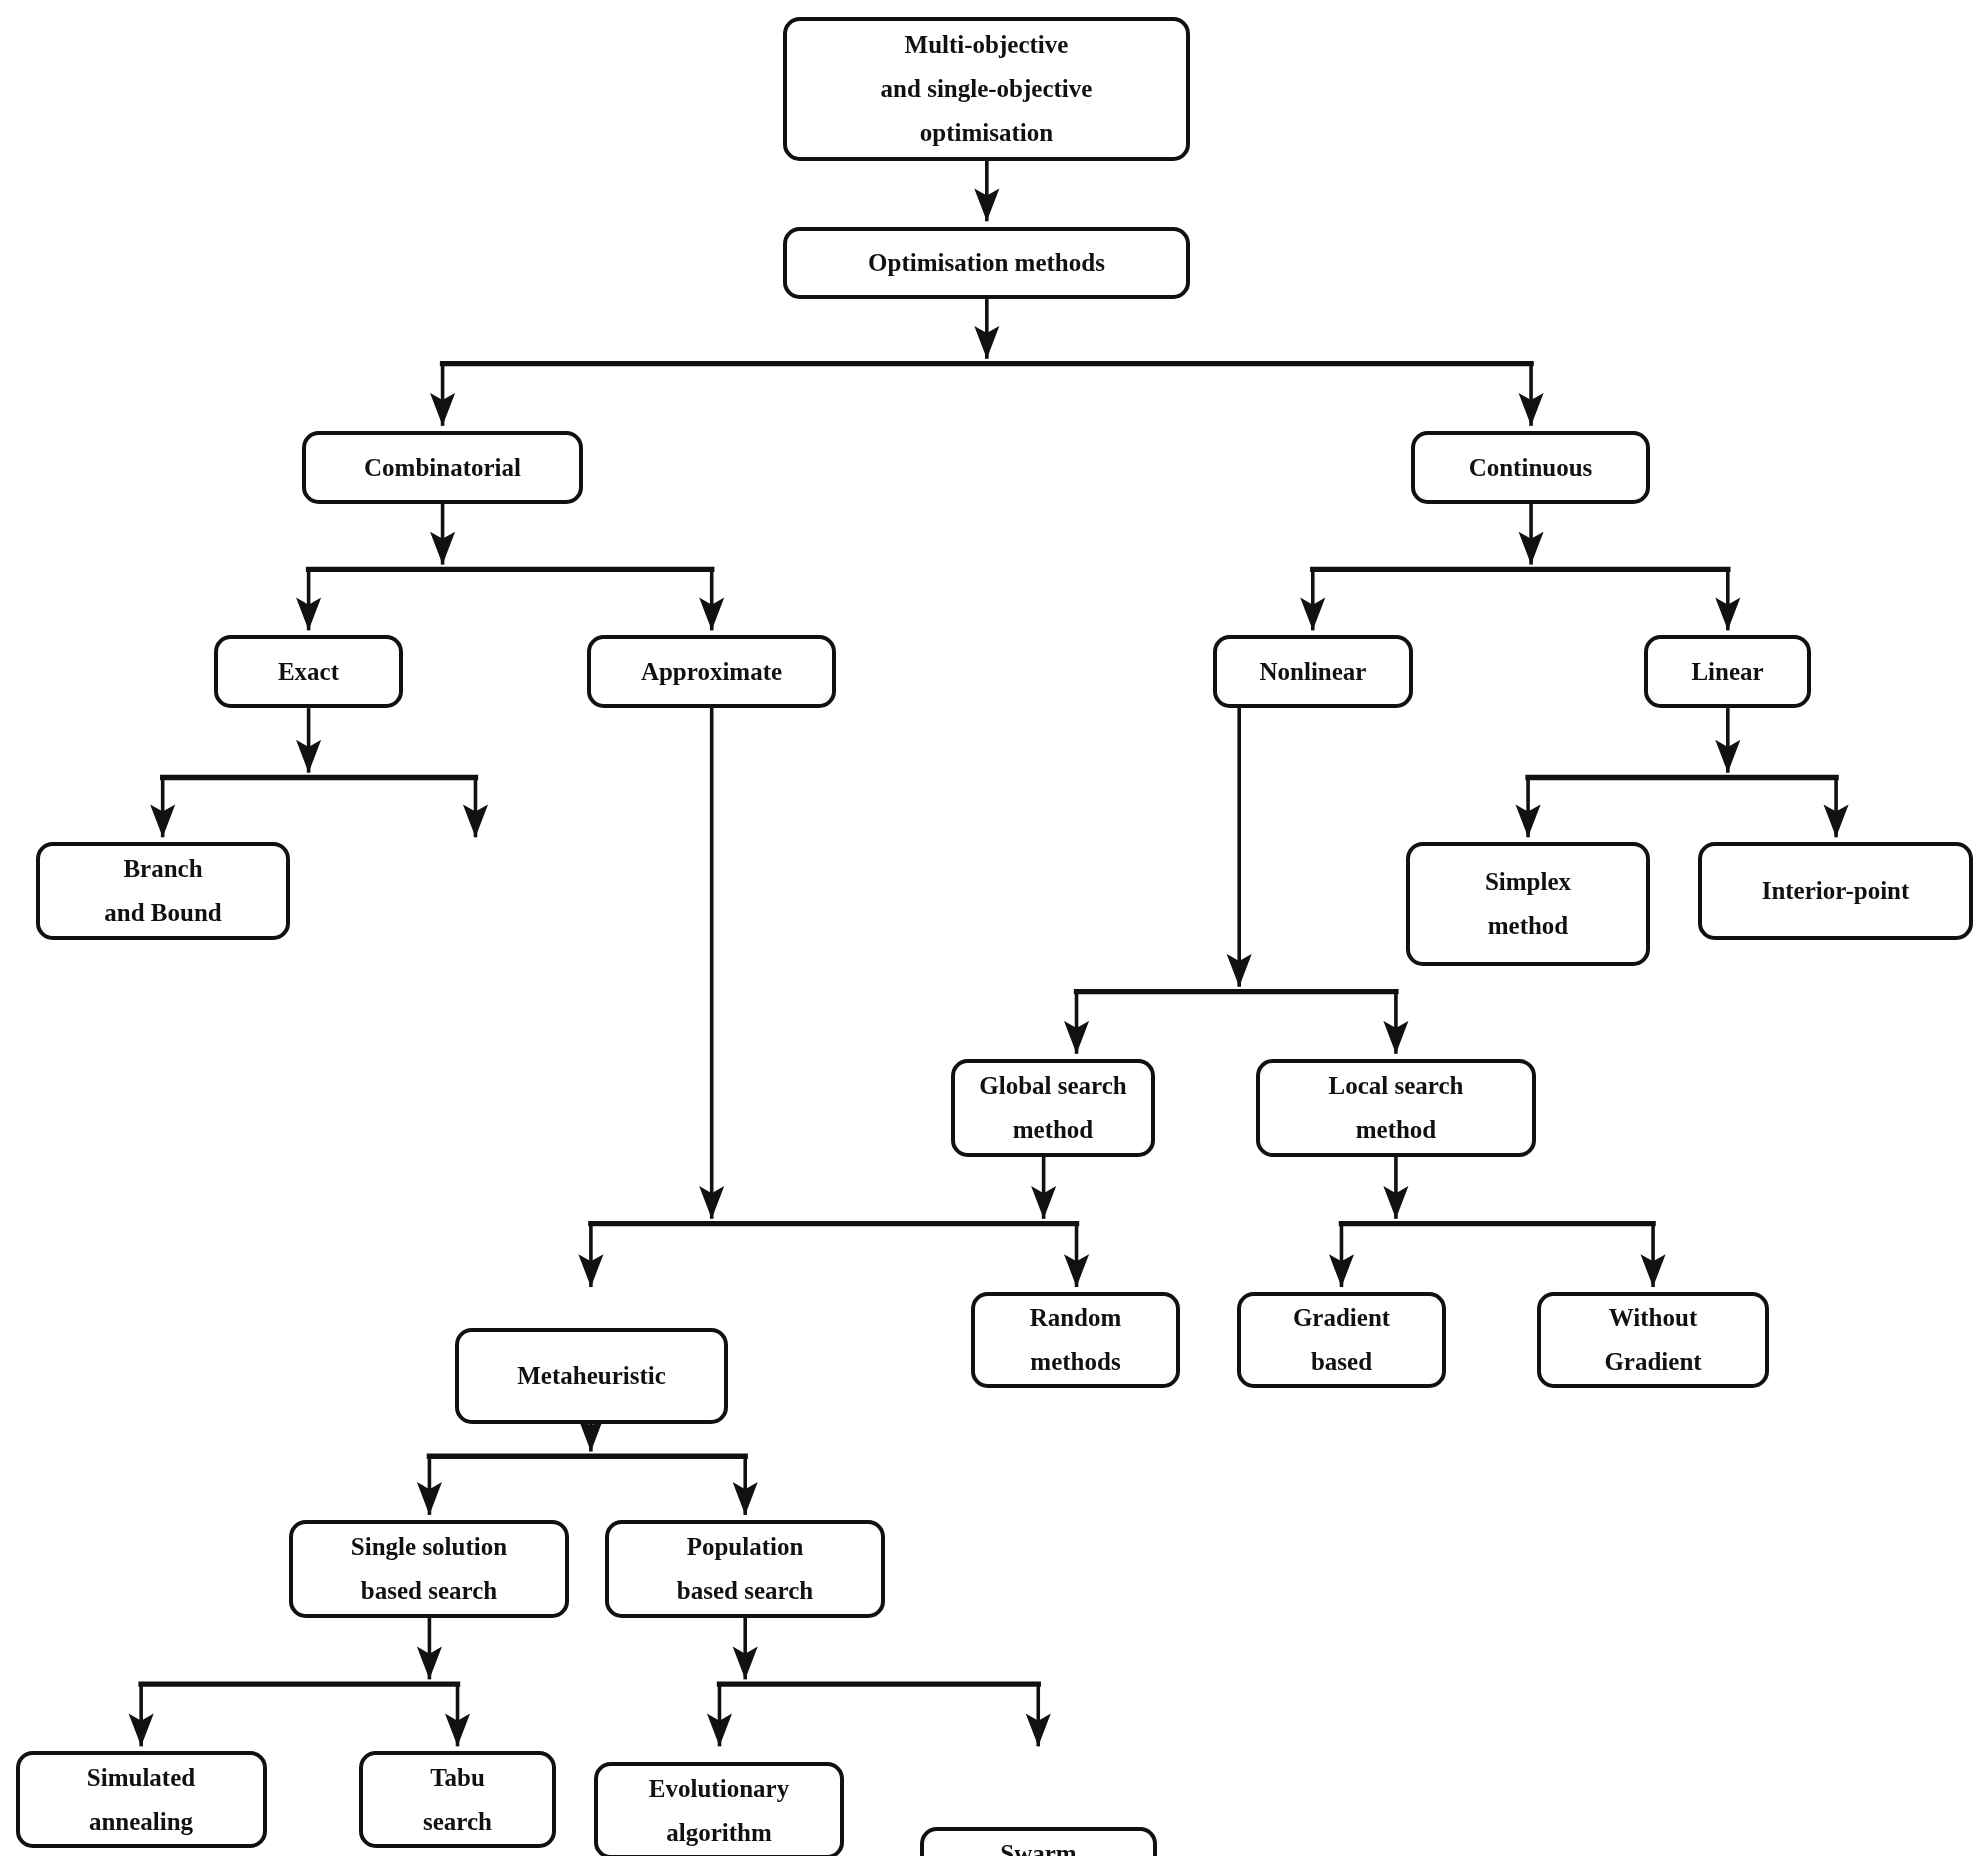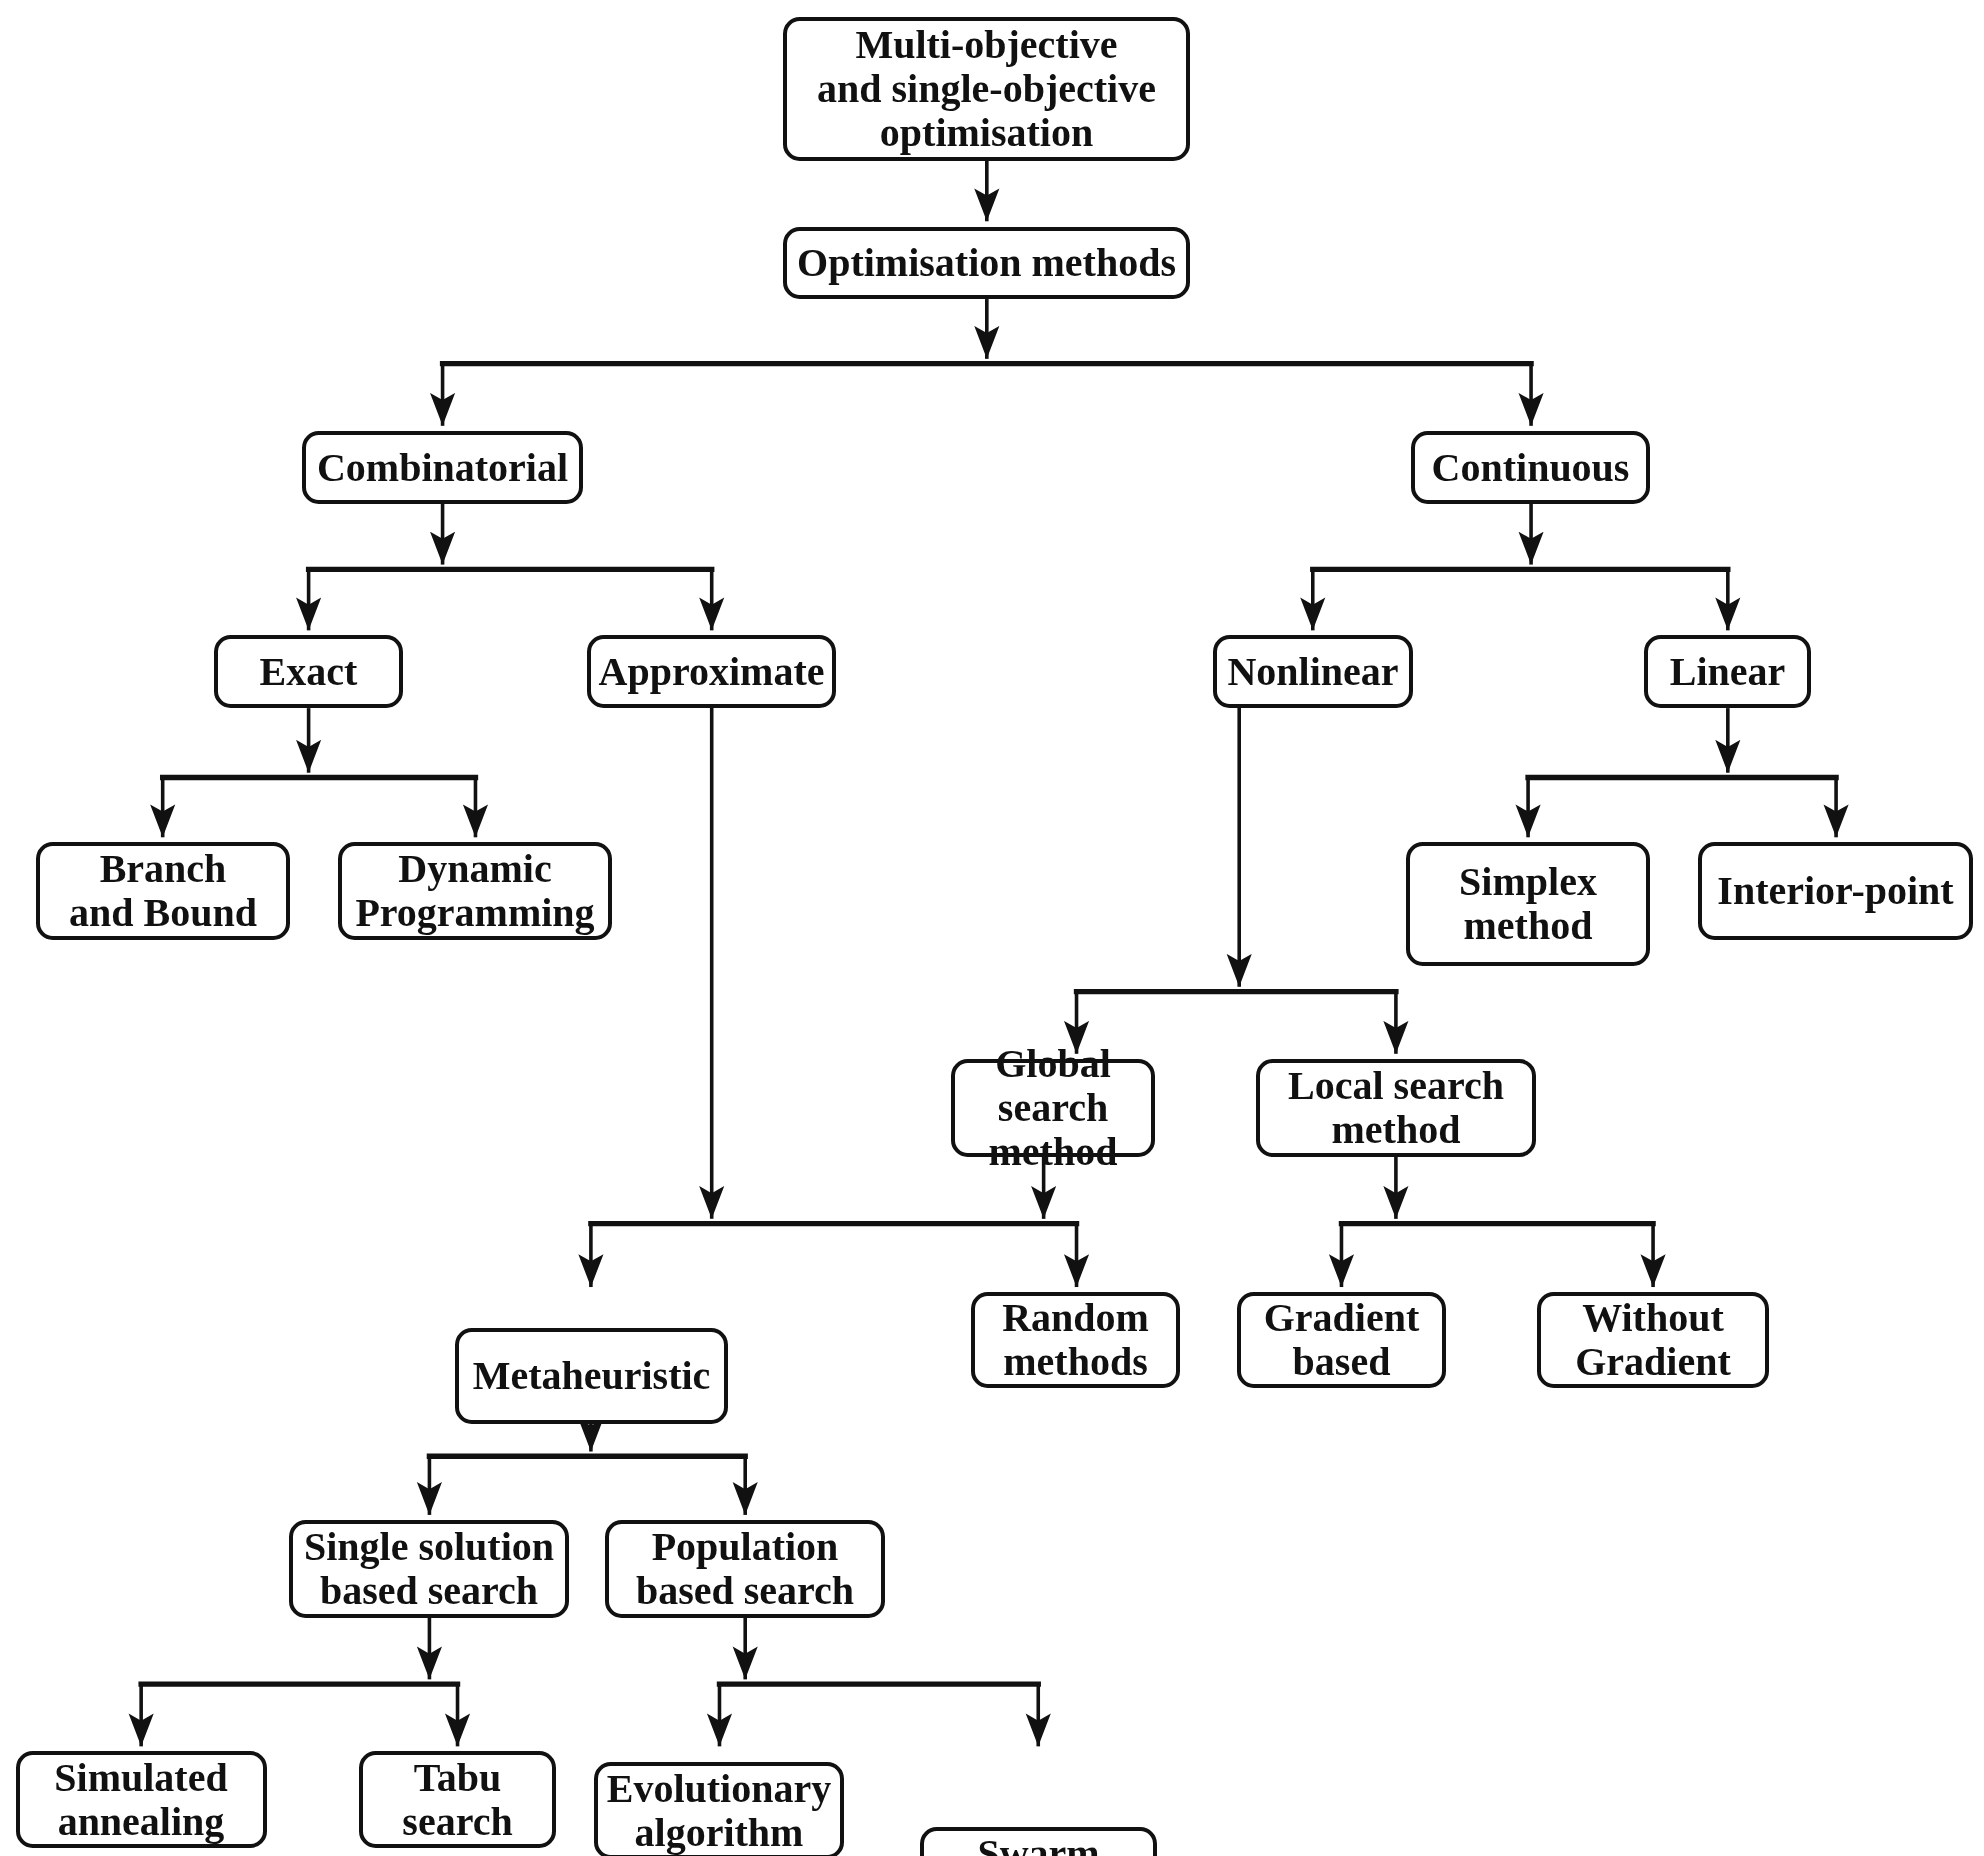--- a/index.html
+++ b/index.html
@@ -20,21 +20,21 @@
   .conn{stroke:var(--line);stroke-width:9;fill:none;stroke-linecap:square;}
   .ah{fill:var(--line);}
   .node{
     position:absolute;
     box-sizing:border-box;
     border:4.2px solid var(--line);
     border-radius:16.7px;
     background:var(--bg);
     color:var(--text);
     font-weight:bold;
-    font-size:40px;
+    font-size:25px;
     line-height:44px;
     text-align:center;
     display:flex;
     align-items:center;
     justify-content:center;
     white-space:pre-line;
     padding:0 4.8px;
   }
 </style>
 </head>
@@ -146,22 +146,20 @@
 
   <div class="node" style="left:587px;top:635px;width:249px;height:73px;">Approximate</div>
 
   <div class="node" style="left:1213px;top:635px;width:200px;height:73px;">Nonlinear</div>
 
   <div class="node" style="left:1644px;top:635px;width:167px;height:73px;">Linear</div>
 
   <div class="node" style="left:36px;top:842px;width:254px;height:98px;">Branch
 and Bound</div>
 
-  <div class="node" style="left:338px;top:842px;width:274px;height:98px;">Dynamic
-Programming</div>
 
   <div class="node" style="left:1406px;top:842px;width:244px;height:124px;">Simplex
 method</div>
 
   <div class="node" style="left:1698px;top:842px;width:275px;height:98px;">Interior-point</div>
 
   <div class="node" style="left:951px;top:1059px;width:204px;height:98px;">Global search
 method</div>
 
   <div class="node" style="left:1256px;top:1059px;width:280px;height:98px;">Local search

